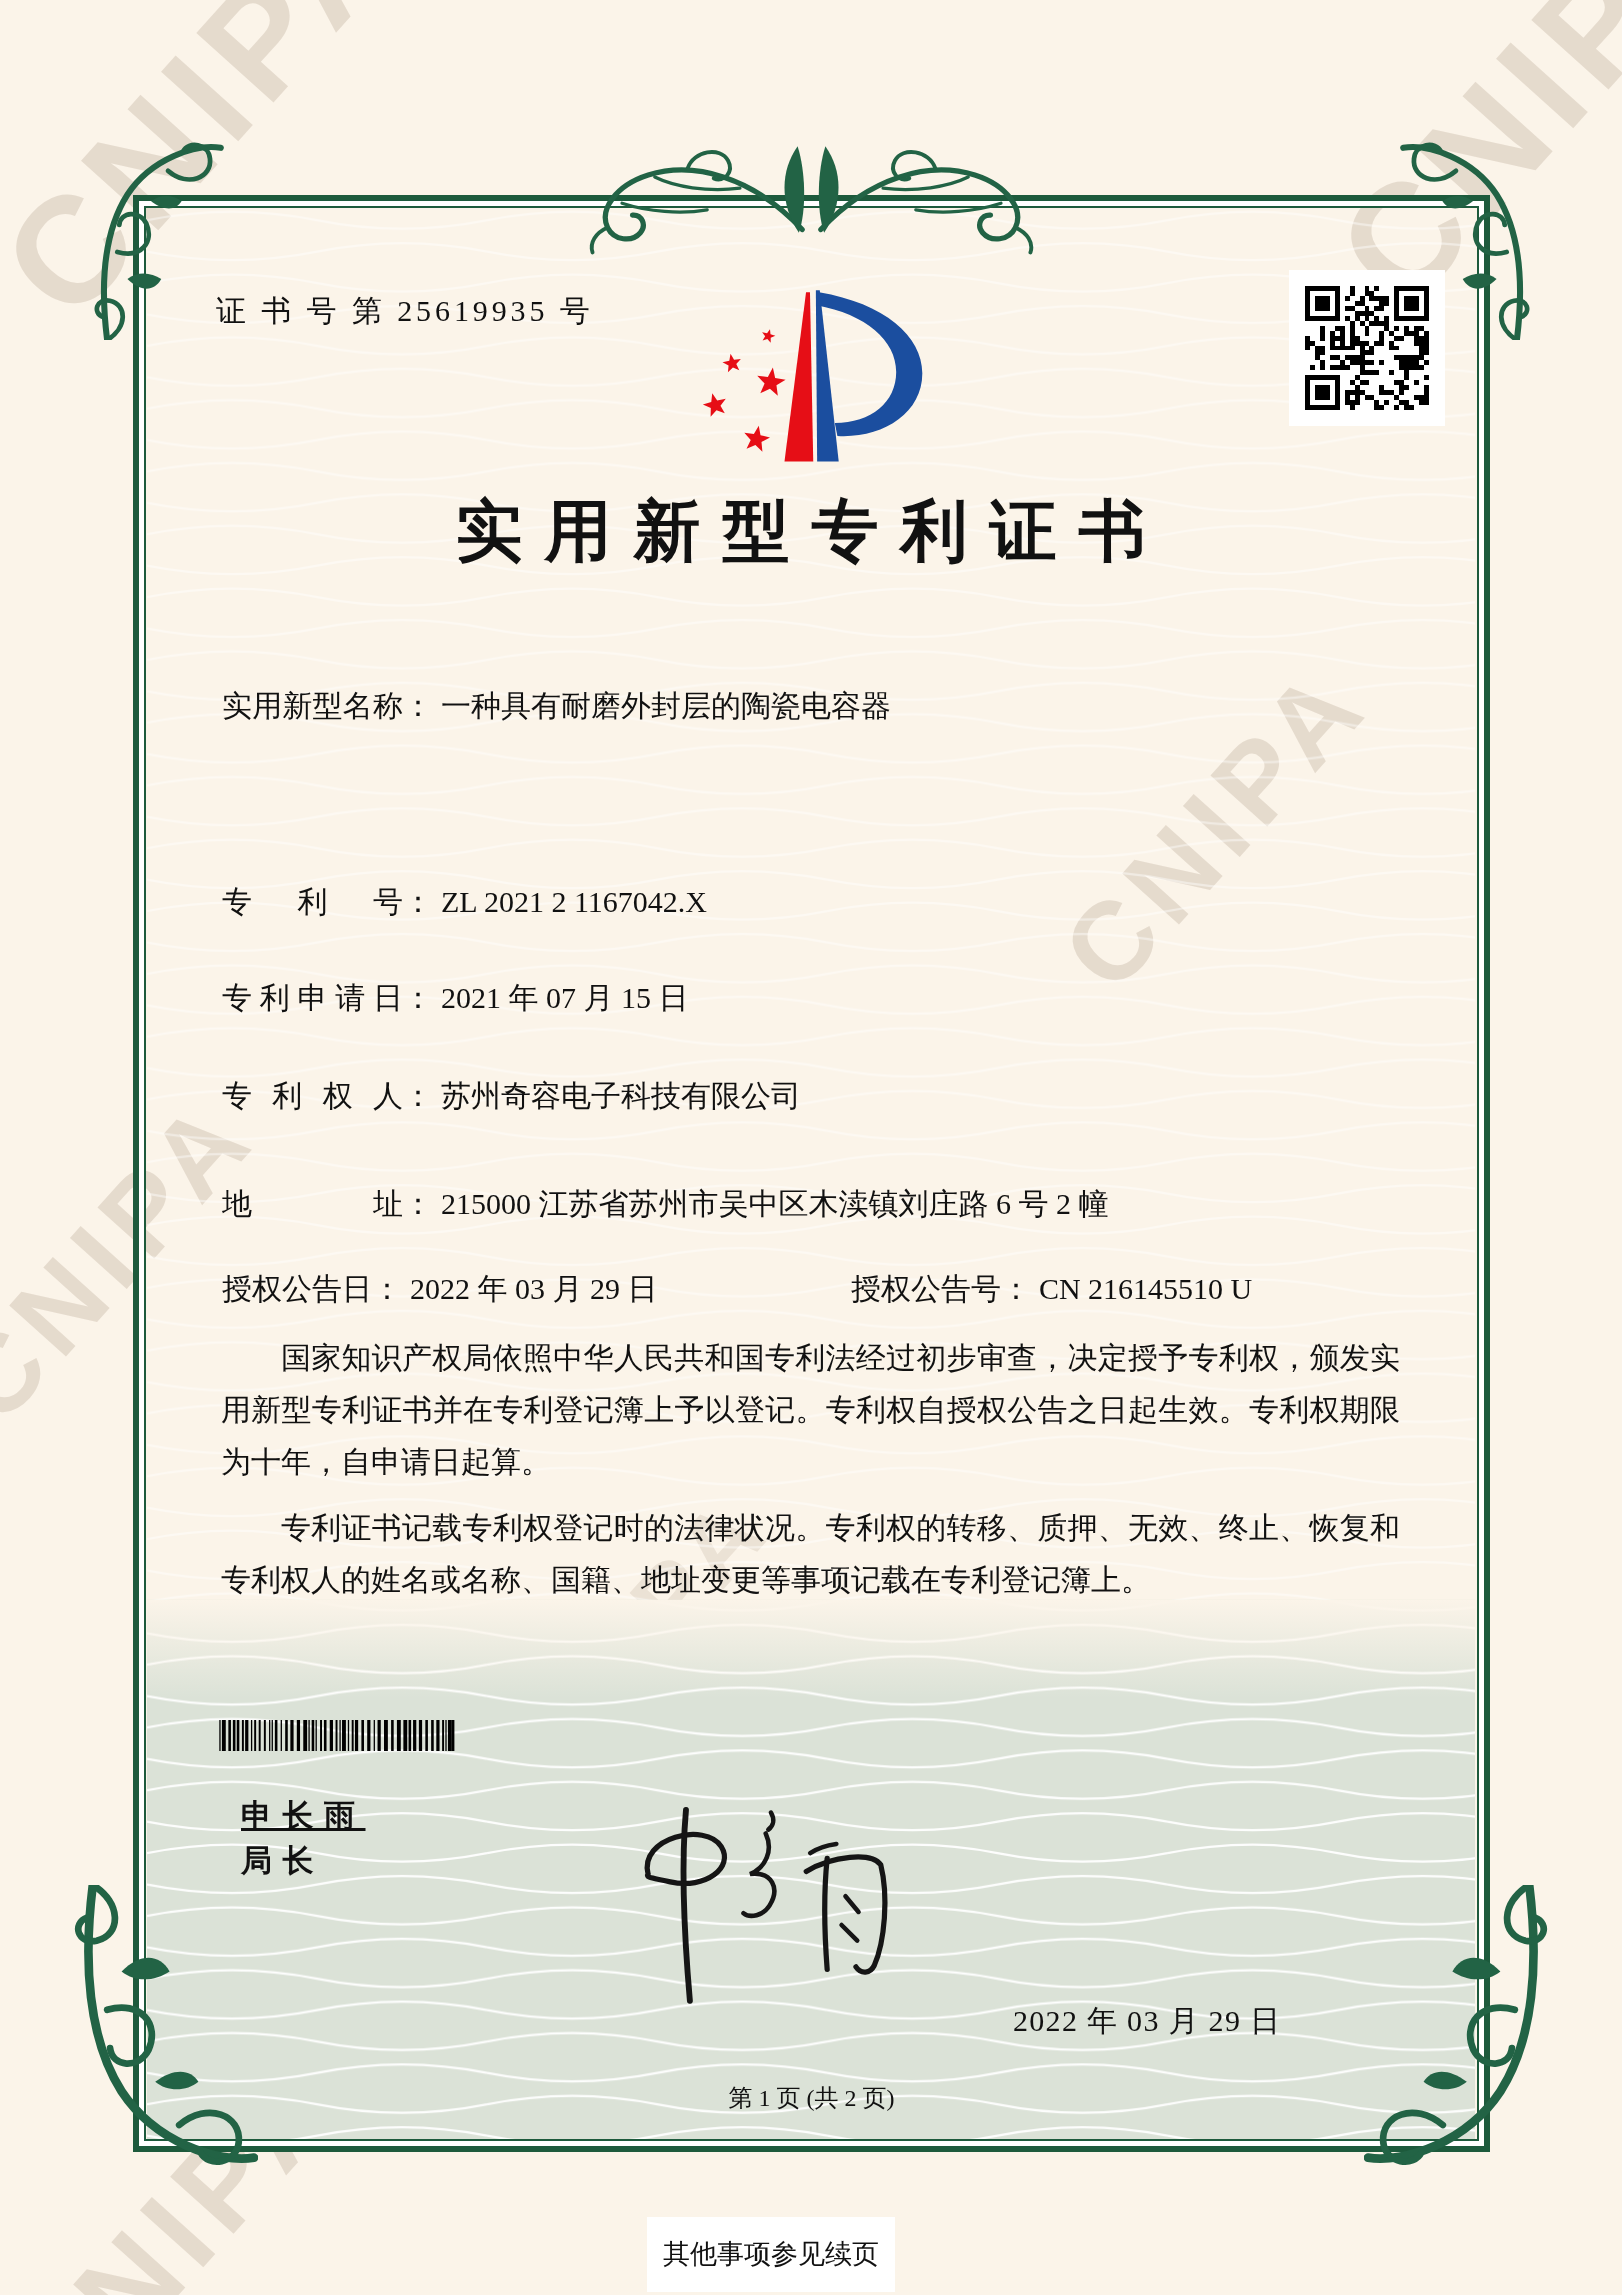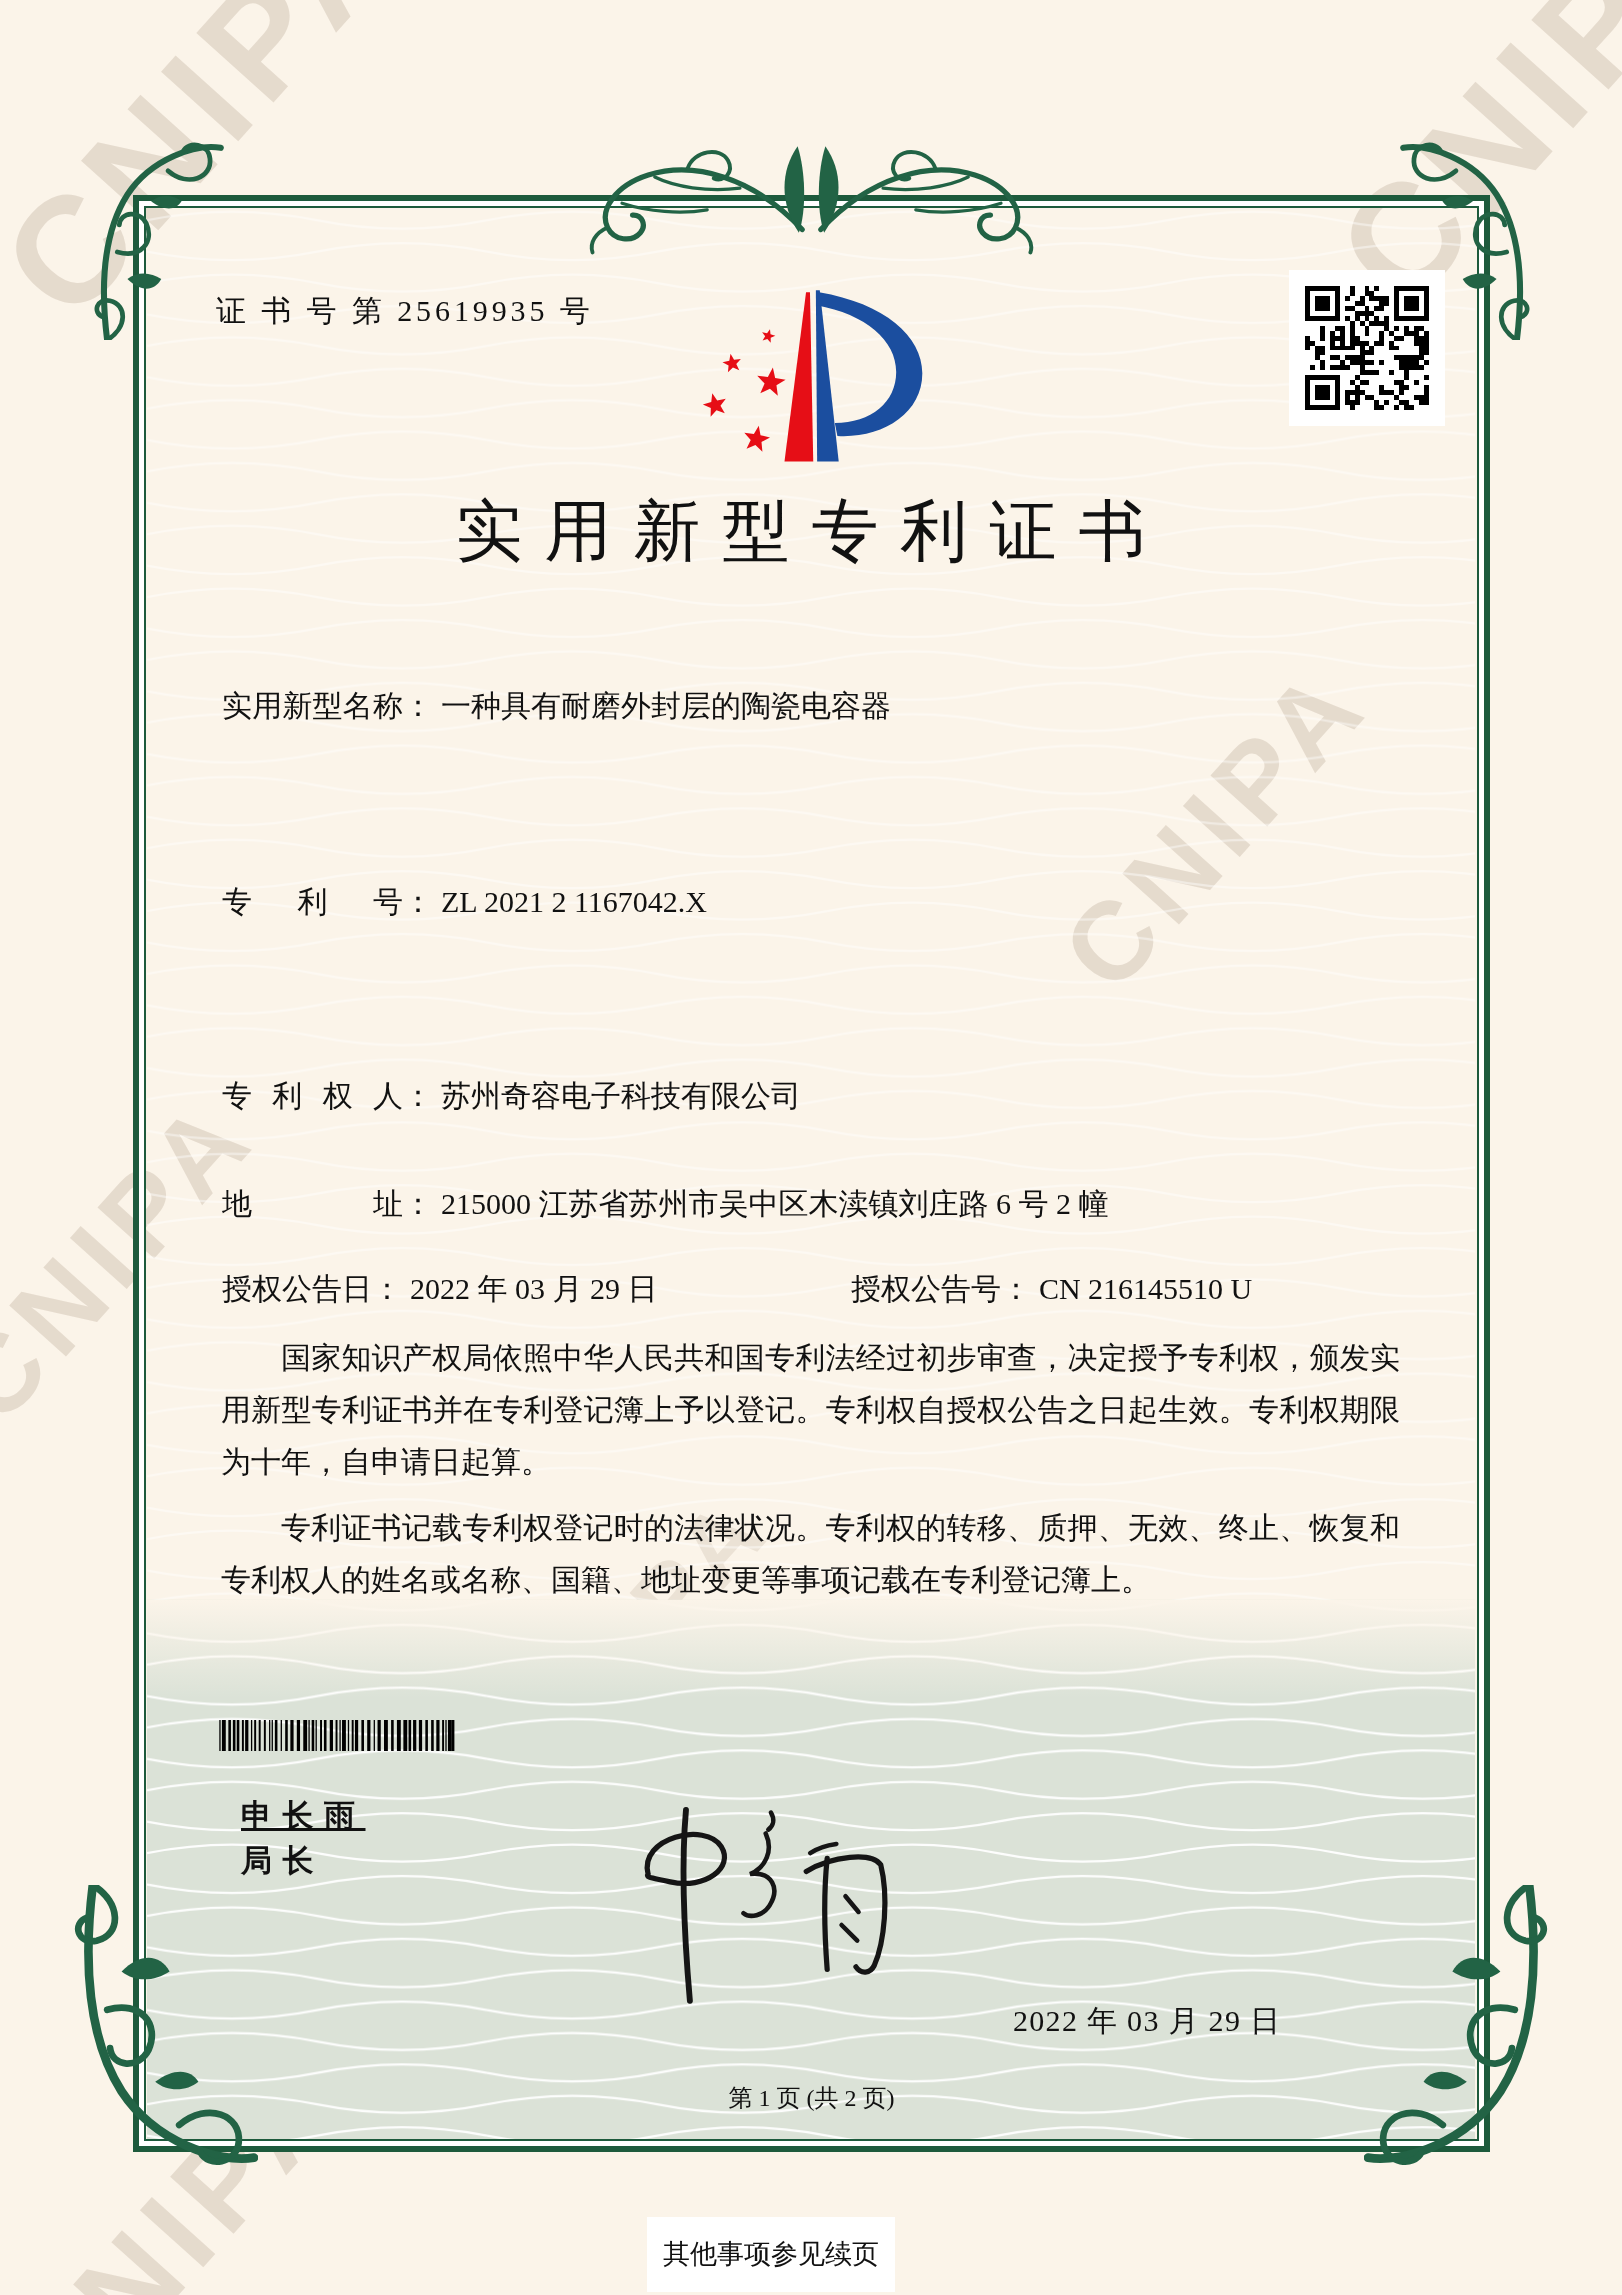--- a/index.html
+++ b/index.html
@@ -15,21 +15,21 @@
   #frameOuter{position:absolute;left:133px;top:195px;width:1357px;height:1957px;
               border:6.5px solid #1d5a3c;box-sizing:border-box;z-index:2;}
   #frameGap{position:absolute;inset:0;border:5.2px solid #ffffff;box-sizing:border-box;}
   #frameInner{position:absolute;inset:0;border:2.6px solid #1d5a3c;box-sizing:border-box;}
   
   .orn{position:absolute;z-index:4;pointer-events:none;}
   .flipX{transform:scaleX(-1);} .flipY{transform:scaleY(-1);} .flipXY{transform:scale(-1,-1);}
   
   .abs{position:absolute;z-index:3;}
   #certNo{left:216px;top:291px;font-size:30px;letter-spacing:3.9px;}
-  #title{left:0;right:0;top:486px;text-align:center;font-size:67px;font-weight:400;letter-spacing:22px;}
+  #title{left:0;right:0;top:486px;text-align:center;font-size:67px;font-weight:700;letter-spacing:22px;}
   .frow{left:222px;width:1184px;font-size:30px;white-space:nowrap;}
   .flabel{display:inline-block;width:181px;text-align:justify;text-align-last:justify;}
   .fvalue{margin-left:7.9px;margin-top:8px;}
   #grantRow{left:222px;top:1269px;font-size:30px;white-space:nowrap;}
   #grantPair2{position:absolute;left:629px;top:0;}
   .para{left:221px;width:1179px;font-size:30px;line-height:52px;text-align:justify;
         text-indent:2em;margin:0;}
   #barcode{left:218px;top:1720px;}
   .signerLabel{left:241px;font-size:31px;letter-spacing:10.5px;
         font-family:"Liberation Sans","DejaVu Sans",sans-serif;font-weight:600;}
@@ -432,20 +432,23 @@
   </div>
 
   <div class="abs" id="title">实用新型专利证书</div>
 
   <div class="abs frow" style="top:686px;">
     <span class="flabel">实用新型名称</span><span>：</span><span class="fvalue">一种具有耐磨外封层的陶瓷电容器</span>
   </div>
   <div class="abs frow" style="top:882px;">
     <span class="flabel">专利号</span><span>：</span><span class="fvalue">ZL 2021 2 1167042.X</span>
   </div>
+  <div class="abs frow" style="top:978px;">
+    <span class="flabel">专利申请日</span><span>：</span><span class="fvalue">2021 年 07 月 15 日</span>
+  </div>
   <div class="abs frow" style="top:1076px;">
     <span class="flabel">专利权人</span><span>：</span><span class="fvalue">苏州奇容电子科技有限公司</span>
   </div>
   <div class="abs frow" style="top:1184px;">
     <span class="flabel">地址</span><span>：</span><span class="fvalue">215000  江苏省苏州市吴中区木渎镇刘庄路 6 号 2 幢</span>
   </div>
 
   <div class="abs" id="grantRow">
     <span>授权公告日</span><span>：</span><span class="fvalue">2022 年 03 月 29 日</span>
     <span id="grantPair2">

